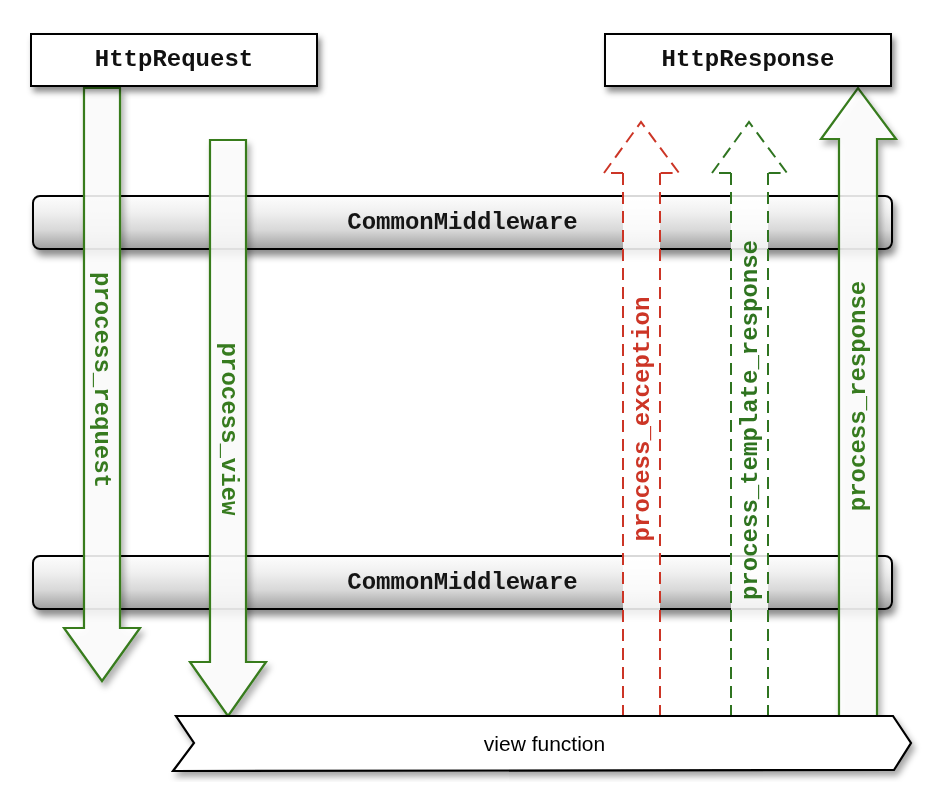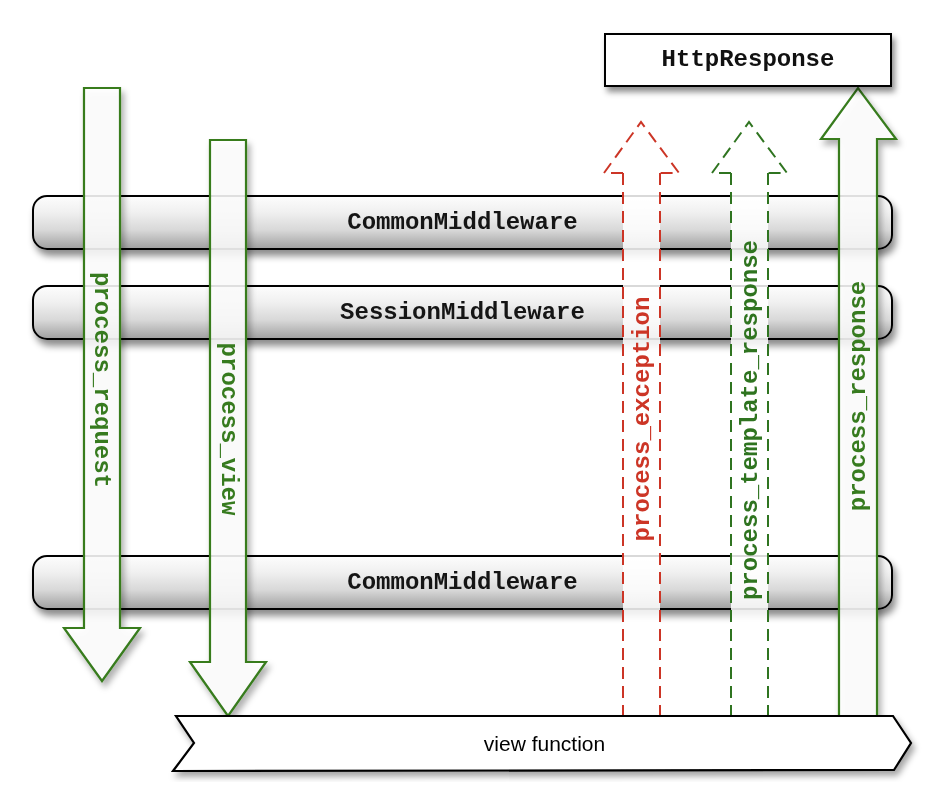--- a/index.html
+++ b/index.html
@@ -33,21 +33,21 @@
   #box-response { left: 604px; }
 
   
   .bar {
     position: absolute;
     left: 32px;
     width: 861px;
     height: 55px;
     box-sizing: border-box;
     border: 2px solid #000000;
-    border-radius: 15px;
+    border-radius: 8px;
     background: linear-gradient(180deg, #fcfcfc 0%, #f0f0f0 30%, #d8d8d8 65%, #a2a2a2 100%);
     box-shadow: 3px 6px 7px rgba(0,0,0,0.45);
     text-align: center;
     line-height: 51px;
     font-weight: bold;
     font-size: 24px;
     color: #151515;
     z-index: 1;
   }
 
@@ -90,23 +90,20 @@
   }
 </style>
 </head>
 <body>
 
 <div id="canvas">
 
   <div class="bar" style="top:195px">
     <span>CommonMiddleware</span>
   </div>
-  <div class="bar" style="top:285px">
-    <span>SessionMiddleware</span>
-  </div>
   <div class="bar" style="top:555px">
     <span>CommonMiddleware</span>
   </div>
 
   <svg id="arrow-layer" viewBox="0 0 948 802" xmlns="http://www.w3.org/2000/svg">
     <defs>
       <filter id="ds" x="-20%" y="-20%" width="140%" height="140%">
         <feDropShadow dx="3" dy="5" stdDeviation="3" flood-color="#000000" flood-opacity="0.35"></feDropShadow>
       </filter>
     </defs>
@@ -125,20 +122,23 @@
       <path d="M731,716 L731,173 L712,173 L749,122 L787,173 L768,173 L768,716 Z" fill="rgba(255,255,255,0.85)" stroke="none"></path>
       <path d="M731,173 V716 M768,173 V716" fill="none" stroke-width="2" stroke-dasharray="12 7" stroke="#2f7420"></path>
       <path d="M731,173 H712 L749,122 L787,173 H768" fill="none" stroke-width="2" stroke-dasharray="12 7" stroke="#2f7420"></path>
     </g>
 
     <path d="M839,716 L839,139 L821,139 L858,88 L896,139 L877,139 L877,716 Z" fill="rgba(255,255,255,0.85)" stroke-width="2.2" filter="url(#ds)" stroke="#377b1f"></path>
 
     <path d="M176,716 L893,716 L911,743 L894,770 L173,771 L194,743 Z" fill="#ffffff" stroke-width="2.2" filter="url(#ds)" stroke="#000000"></path>
   </svg>
 
+  <div class="node" id="box-request">
+    <span>HttpRequest</span>
+  </div>
   <div class="node" id="box-response">
     <span>HttpResponse</span>
   </div>
 
   <div class="vlabel down c-green" style="left:101px; top:380px">process_request</div>
   <div class="vlabel down c-green" style="left:228px; top:429px">process_view</div>
   <div class="vlabel up c-red" style="left:642px; top:419px">process_exception</div>
   <div class="vlabel up c-dgreen" style="left:750px; top:420px">process_template_response</div>
   <div class="vlabel up c-green" style="left:858px; top:396px">process_response</div>
 

